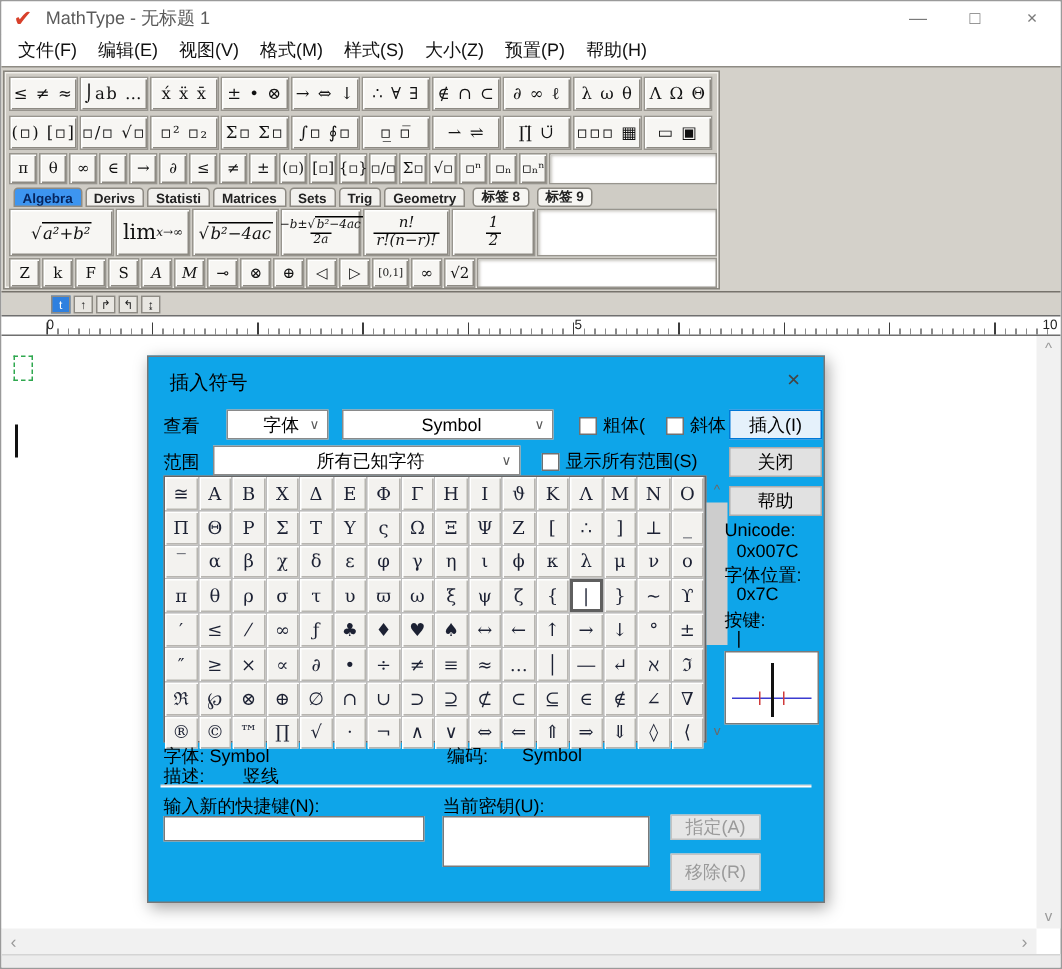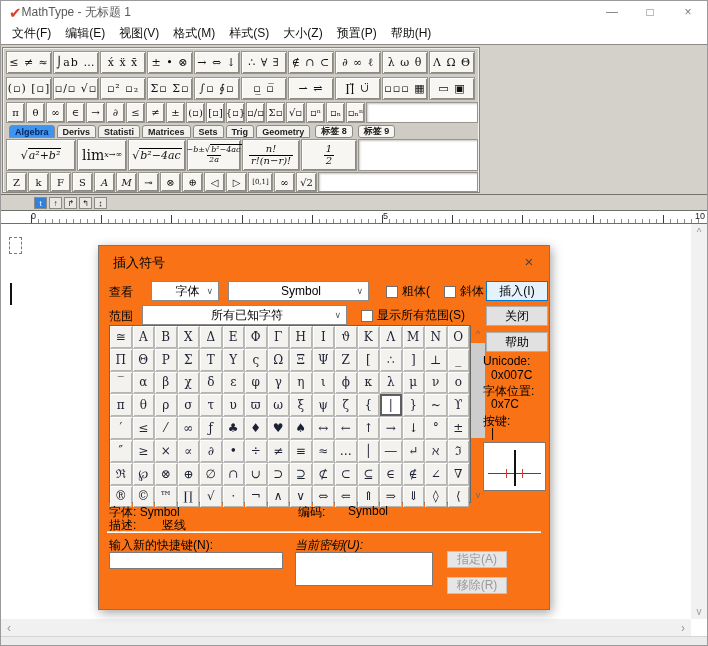--- a/index.html
+++ b/index.html
@@ -3,21 +3,21 @@
 <meta charset="utf-8">
 <style>
   html,body{margin:0;padding:0;}
   body{width:708px;height:646px;position:relative;font-family:"Liberation Sans","DejaVu Sans",sans-serif;
        background:#fff;overflow:hidden;-webkit-font-smoothing:antialiased;}
   #win{position:absolute;inset:0;border:1px solid #9a9a9a;box-sizing:border-box;background:#fff;}
 
   
   .titlebar{position:absolute;left:0;top:0;right:0;height:22px;background:#fff;display:flex;align-items:center;}
   .logo{color:#d8402a;font-weight:bold;font-size:15px;margin-left:8px;line-height:1;}
-  .title-text{color:#5a5a5a;font-size:12px;}
+  .title-text{color:#5a5a5a;font-size:12px;margin-left:9px;}
   .winctl{position:absolute;top:0;right:0;height:22px;display:flex;}
   .winctl div{width:38px;height:22px;display:flex;align-items:center;justify-content:center;color:#7a7a7a;font-size:12px;}
 
   
   .menubar{position:absolute;left:0;top:22px;right:0;height:21px;background:#fff;display:flex;align-items:center;padding-left:4px;}
   .menu-item{font-size:12px;color:#111;padding:2px 7px;}
 
   
   .toolbar{position:absolute;left:0;top:43px;right:0;height:150px;background:#d4d1ca;border-top:1px solid #8e8b84;box-sizing:border-box;}
   .toolframe{position:absolute;left:1px;top:2px;width:478px;height:146px;background:#cfccc5;border:1px solid #88857e;box-shadow:inset 0 0 0 1px #f2f0ec;box-sizing:border-box;}
@@ -60,21 +60,21 @@
   .formula .it{font-style:italic;}
 
   
   .vscroll{position:absolute;right:0;top:223px;width:16px;bottom:26px;background:#f1f1f1;}
   .vscroll .arr{position:absolute;left:0;width:16px;height:16px;color:#9a9a9a;font-size:10px;display:flex;align-items:center;justify-content:center;}
   .hscroll{position:absolute;left:0;right:16px;bottom:8px;height:18px;background:#f1f1f1;}
   .hscroll .arr{position:absolute;top:0;width:16px;height:18px;color:#9a9a9a;font-size:12px;display:flex;align-items:center;justify-content:center;}
   .statusbar{position:absolute;left:0;right:0;bottom:0;height:8px;background:#ececec;border-top:1px solid #d4d4d4;}
 
   
-  .dialog{position:absolute;left:97px;top:244px;width:452px;height:365px;background:#f97316;border:1px solid #777;
+  .dialog{position:absolute;left:97px;top:236px;width:452px;height:365px;background:#0ea5e9;border:1px solid #777;
           box-shadow:2px 3px 10px rgba(0,0,0,.35);box-sizing:border-box;font-size:12px;color:#000;}
   .dlg-title{position:absolute;left:14px;top:8px;font-size:13px;}
   .dlg-close{position:absolute;right:10px;top:5px;width:20px;height:20px;display:flex;align-items:center;justify-content:center;color:#444;font-size:15px;}
   .lbl{position:absolute;white-space:nowrap;}
   .combo{position:absolute;height:20px;background:#fff;border:1px solid #8a8a8a;box-sizing:border-box;display:flex;align-items:center;padding-left:5px;font-size:12px;justify-content:center;}
   .combo .chev{position:absolute;right:5px;color:#5a5a5a;font-size:9px;}
   .chk{position:absolute;display:flex;align-items:center;gap:4px;white-space:nowrap;overflow:hidden;}
   .chk .box{width:12px;height:12px;background:#fff;border:1px solid #707070;box-sizing:border-box;flex:0 0 auto;}
   .dbtn{position:absolute;width:62px;height:20px;background:#e1e1e1;border:1px solid #adadad;box-sizing:border-box;
         display:flex;align-items:center;justify-content:center;font-size:12px;}
@@ -449,19 +449,19 @@
     </div>
     <div class="lbl" style="left:199px;top:258px;">编码:</div>
     <div class="lbl mono" style="left:249px;top:258px;">Symbol</div>
     <div class="lbl" style="left:10px;top:271px;">描述:</div>
     <div class="lbl" style="left:63px;top:271px;">竖线</div>
 
     <div class="sep"></div>
 
     <div class="lbl" style="left:10px;top:291px;">输入新的快捷键(N):</div>
     <div class="tinput" style="left:10px;top:306px;width:174px;height:17px;"></div>
-    <div class="lbl" style="left:196px;top:291px;font-style:italic;">当前密钥(U):</div>
+    <div class="lbl" style="left:196px;top:291px;">当前密钥(U):</div>
     <div class="tinput" style="left:196px;top:306px;width:138px;height:34px;"></div>
     <div class="dbtn disabled" style="left:348px;top:305px;width:60px;height:17px;">指定(A)</div>
-    <div class="dbtn disabled" style="left:348px;top:331px;width:60px;height:17px;">移除(R)</div>
+    <div class="dbtn disabled" style="left:348px;top:331px;width:60px;height:25px;">移除(R)</div>
   </div>
 
 </div>
 
 </body></html>

